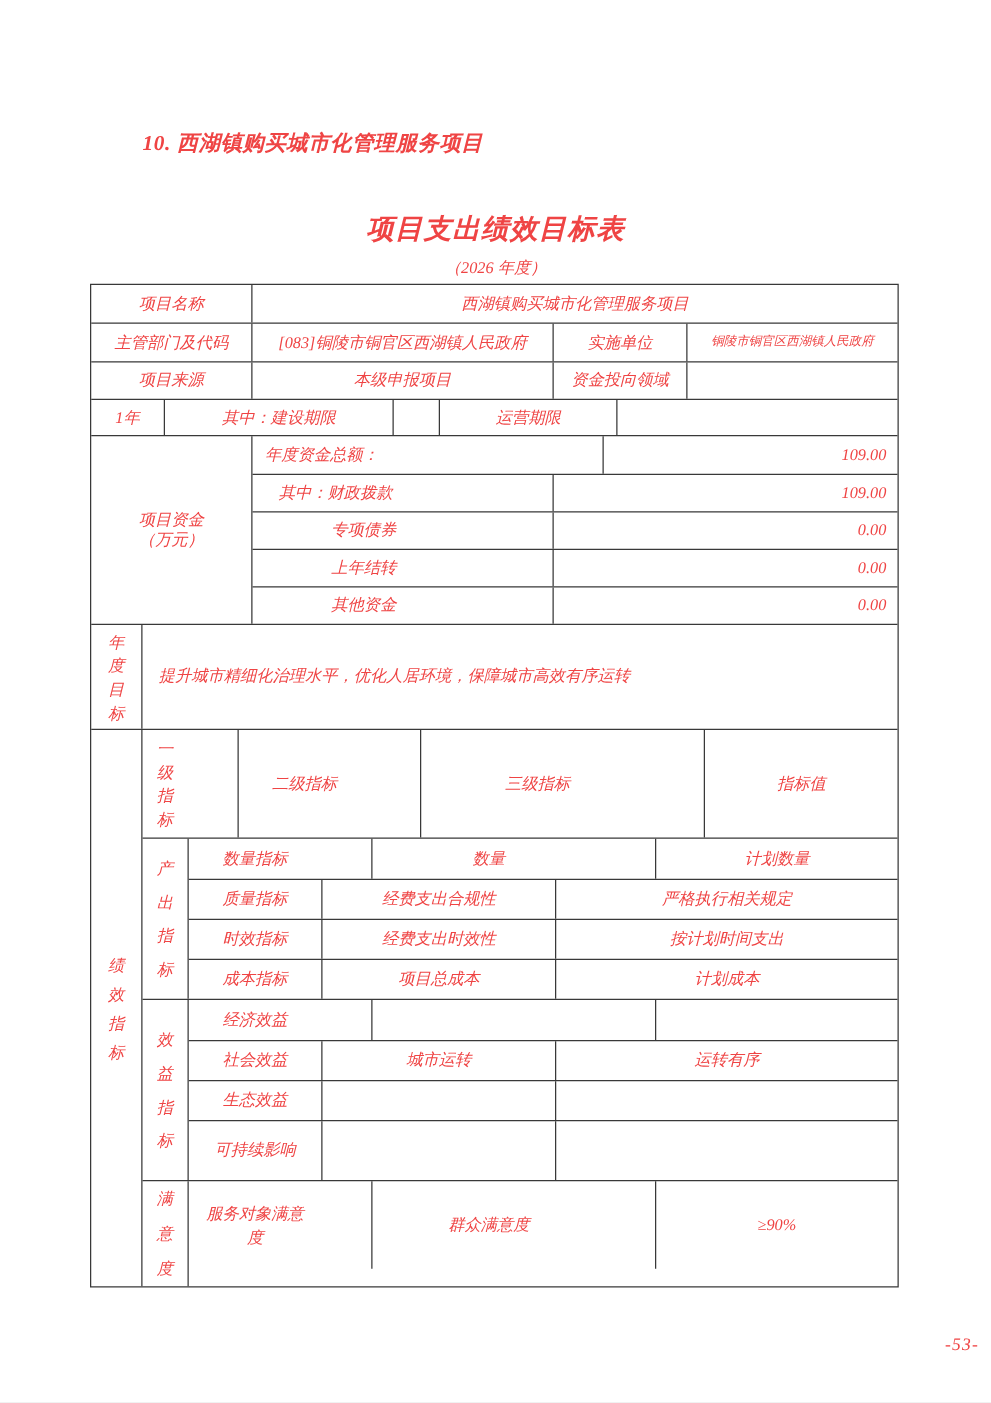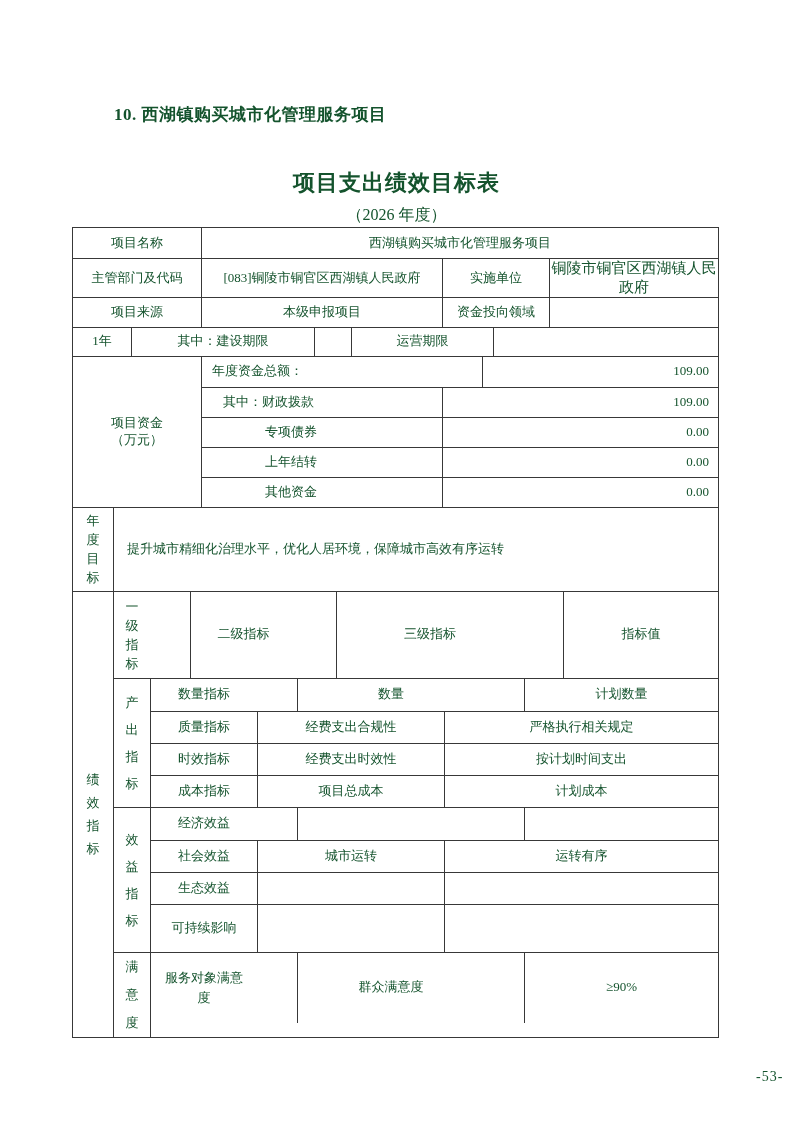--- a/index.html
+++ b/index.html
@@ -3,33 +3,34 @@
 <meta charset="utf-8">
 <style>
   * { margin: 0; padding: 0; box-sizing: border-box; }
   html, body { background: #e8e8e8; }
   .page {
     position: relative;
     width: 793px; height: 1122px;
     margin: 0 auto;
     background: #ffffff;
     font-family: "Liberation Serif", "DejaVu Serif", serif;
-    color: #14532d;
+    color: #ef4444;
+    font-style: italic;
   }
   .heading {
     position: absolute; left: 114px; top: 103px;
     font-size: 17px; font-weight: bold; letter-spacing: 0.5px;
   }
   .doc-title {
     position: absolute; left: 0; top: 168px; width: 100%;
     text-align: center; font-size: 22px; font-weight: bold; letter-spacing: 1px;
   }
   .doc-subtitle {
     position: absolute; left: 0; top: 205px; width: 100%;
-    text-align: center; font-size: 16px;
+    text-align: center; font-size: 13px;
   }
   .pageno {
     position: absolute; left: 756px; top: 1069px;
     font-size: 14px; letter-spacing: 1px;
   }
 
   .tbl {
     position: absolute; left: 72px; top: 227px; width: 647px;
     border: 1px solid #383838;
     font-size: 13px; line-height: 1.25;
@@ -59,21 +60,21 @@
   .w36  { width: 36px;  flex: 0 0 36px; }
   .w106 { width: 106px; flex: 0 0 106px; }
   .w187 { width: 187px; flex: 0 0 187px; }
 
   .left  { justify-content: flex-start; text-align: left; }
   .right { justify-content: flex-end; text-align: right; padding-right: 9px; }
   .ind0 { padding-left: 10px; }
   .ind1 { padding-left: 21px; }
   .ind2 { padding-left: 63px; }
   .goal-text { padding-left: 13px; padding-right: 10px; }
-  .tight { font-size: 15px; padding: 0 1px; }
+  .tight { font-size: 10px; padding: 0 1px; }
   .wrap2 { padding: 2px 10px; line-height: 1.5; }
 
   .vcell { padding: 0; }
   .vtext { width: 1.1em; word-break: break-all; text-align: center; }
   .lh19 .vtext { line-height: 19px; }
   .lh20 .vtext { line-height: 28px; }
   .lh22 .vtext { line-height: 23px; }
   .lh26 .vtext { line-height: 27px; }
 </style>
 </head>

